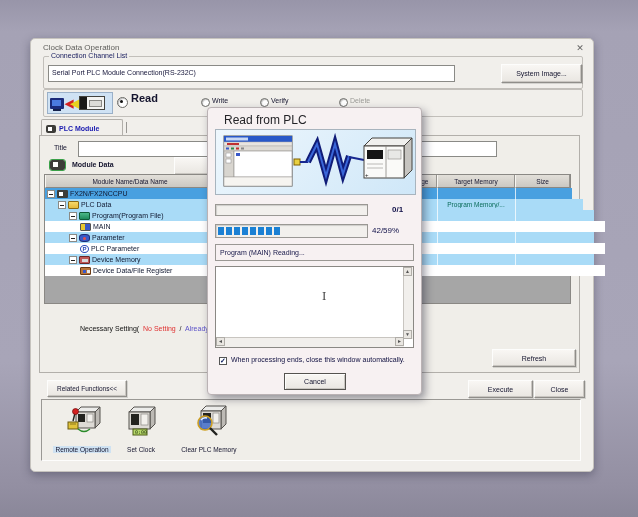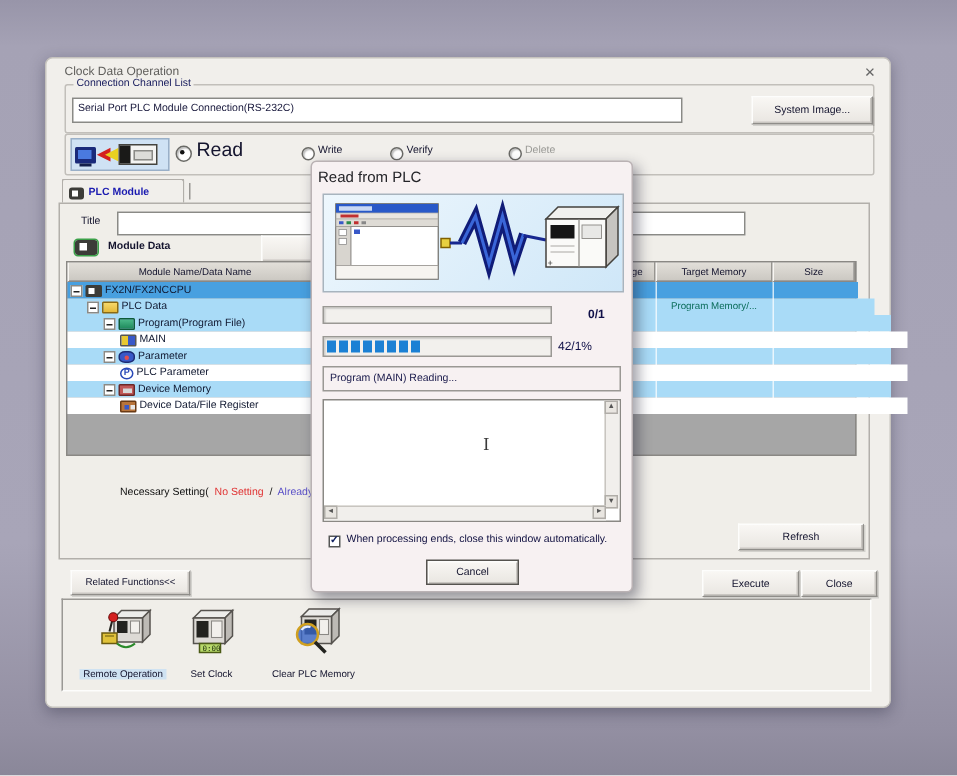--- a/index.html
+++ b/index.html
@@ -89,21 +89,21 @@
   
   .relpanel{position:absolute;left:10px;top:360px;width:538px;height:60px;background:#f0eee9;
     border:1px solid;border-color:#9a9894 #fdfdfc #fdfdfc #9a9894;}
   .relitem{position:absolute;top:4px;text-align:center;}
   .relitem svg{display:block;margin:0 auto;}
   .rellabel{font-size:6.5px;color:#14142e;white-space:nowrap;display:inline-block;padding:0 2px;}
   .rellabel.hl{background:#cfe2f2;}
   
   .dlg{position:absolute;left:207px;top:107px;width:213px;height:286px;background:#f7f1f2;
     border:1px solid #bab2b4;border-radius:4px;box-shadow:3px 4px 9px rgba(30,30,50,.45);z-index:50;}
-  .dlg-title{position:absolute;left:4px;top:5px;font-size:10px;color:#242428;}
+  .dlg-title{position:absolute;left:16px;top:5px;font-size:12px;color:#242428;}
   .graphic{position:absolute;left:7px;top:21px;width:199px;height:64px;
     background:linear-gradient(135deg,#eef7fd,#cfe7f8);border:1px solid #a8b4be;}
   .pbar{position:absolute;height:12px;background:#f2f0ed;border:1px solid #9a9894;
     box-shadow:inset 1px 1px 1px rgba(0,0,0,.15);display:flex;align-items:center;padding-left:2px;box-sizing:border-box;}
   .pseg{width:6px;height:8px;background:#1b80d4;margin-right:2px;flex:none;}
   .pnum{position:absolute;font-size:8px;color:#101048;white-space:nowrap;}
   .statusbox{position:absolute;left:7px;top:136px;width:199px;height:17px;border:1px solid #9a9894;
     box-sizing:border-box;display:flex;align-items:center;}
   .statusbox span{font-size:7px;color:#18184a;margin-left:4px;white-space:nowrap;}
   .log{position:absolute;left:7px;top:158px;width:199px;height:82px;background:#fff;
@@ -131,21 +131,21 @@
     <div class="field" style="left:17px;top:26px;width:402px;height:15px;">Serial Port  PLC Module Connection(RS-232C)</div>
     <div class="btn" style="left:470px;top:25px;width:79px;height:17px;">System Image...</div>
 
     <div class="group" style="left:12px;top:50px;width:538px;height:26px;"></div>
     <div class="iconbar">
       <div class="mon"></div>
       <div class="chev"><span style="color:#d42020;">◀</span><span style="color:#e8d020;">◀</span></div>
       <div class="plcicon"></div>
     </div>
     <div class="radio sel" style="left:86px;top:58px;width:9px;height:9px;"></div>
-    <div class="rlabel" style="left:100px;top:53px;font-size:13px;font-weight:normal;">Read</div>
+    <div class="rlabel" style="left:100px;top:53px;font-size:11px;font-weight:bold;">Read</div>
     <div class="radio" style="left:170px;top:59px;"></div>
     <div class="rlabel" style="left:181px;top:58px;">Write</div>
     <div class="radio" style="left:229px;top:59px;"></div>
     <div class="rlabel" style="left:240px;top:58px;">Verify</div>
     <div class="radio" style="left:308px;top:59px;"></div>
     <div class="rlabel" style="left:319px;top:58px;color:#9a9a96;">Delete</div>
 
     <div class="tab">
       <div class="tabicon"></div>
       <div class="tabtext">PLC Module</div>
@@ -316,21 +316,21 @@
     <div class="pbar" style="left:7px;top:116px;width:153px;height:14px;">
         <div class="pseg"></div>
         <div class="pseg"></div>
         <div class="pseg"></div>
         <div class="pseg"></div>
         <div class="pseg"></div>
         <div class="pseg"></div>
         <div class="pseg"></div>
         <div class="pseg"></div>
       </div>
-    <div class="pnum" style="left:164px;top:118px;">42/1%</div>
+    <div class="pnum" style="left:164px;top:118px;">42/59%</div>
 
     <div class="statusbox">
       <span>Program (MAIN) Reading...</span>
     </div>
 
     <div class="log">
       <div class="ibeam">I</div>
       <div class="vscroll">
         <div class="sarrow" style="left:-1px;top:0;">▲</div>
         <div class="sarrow" style="left:-1px;bottom:0;">▼</div>

